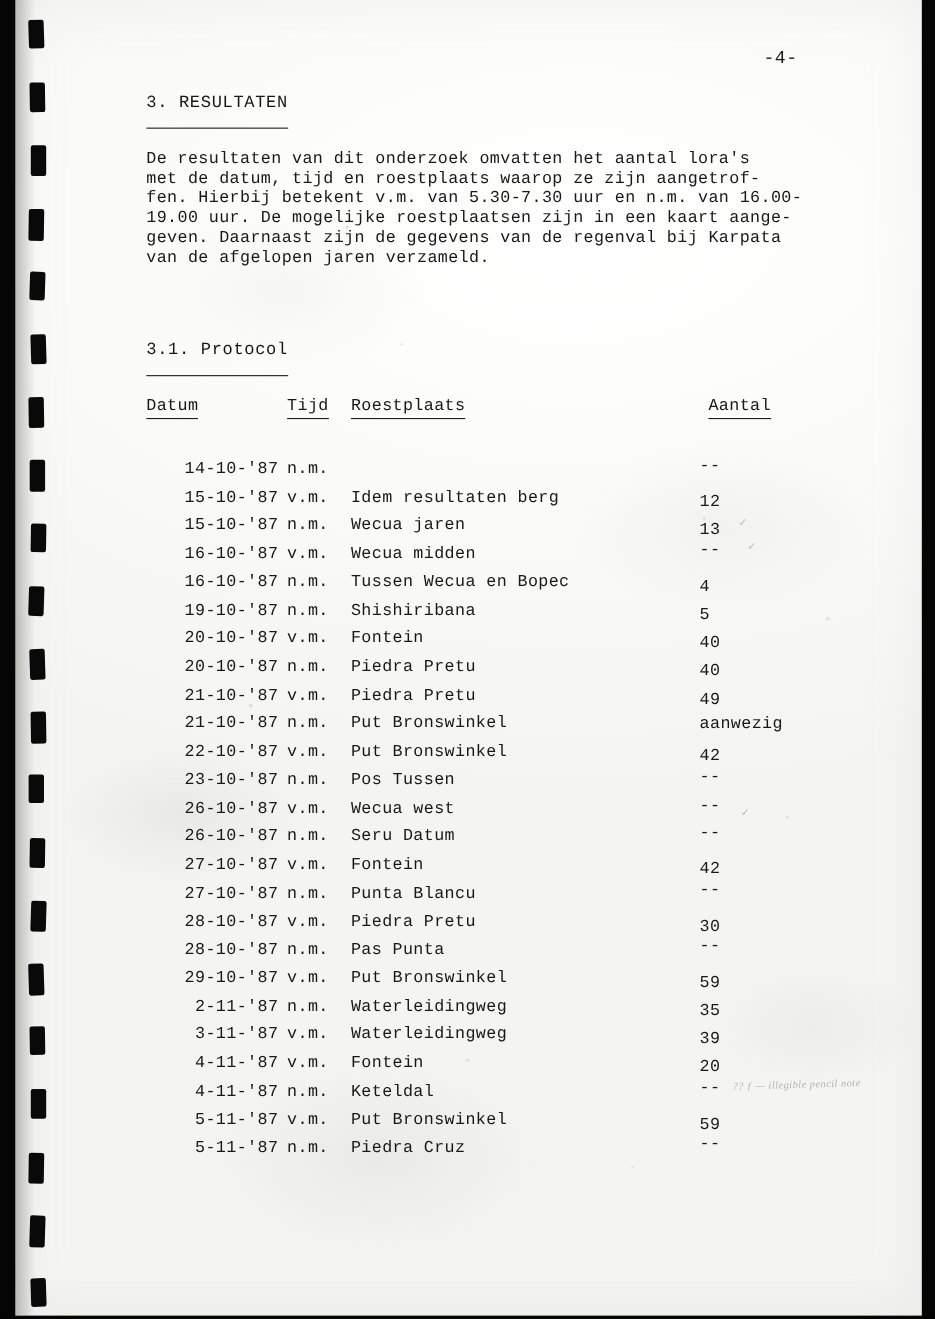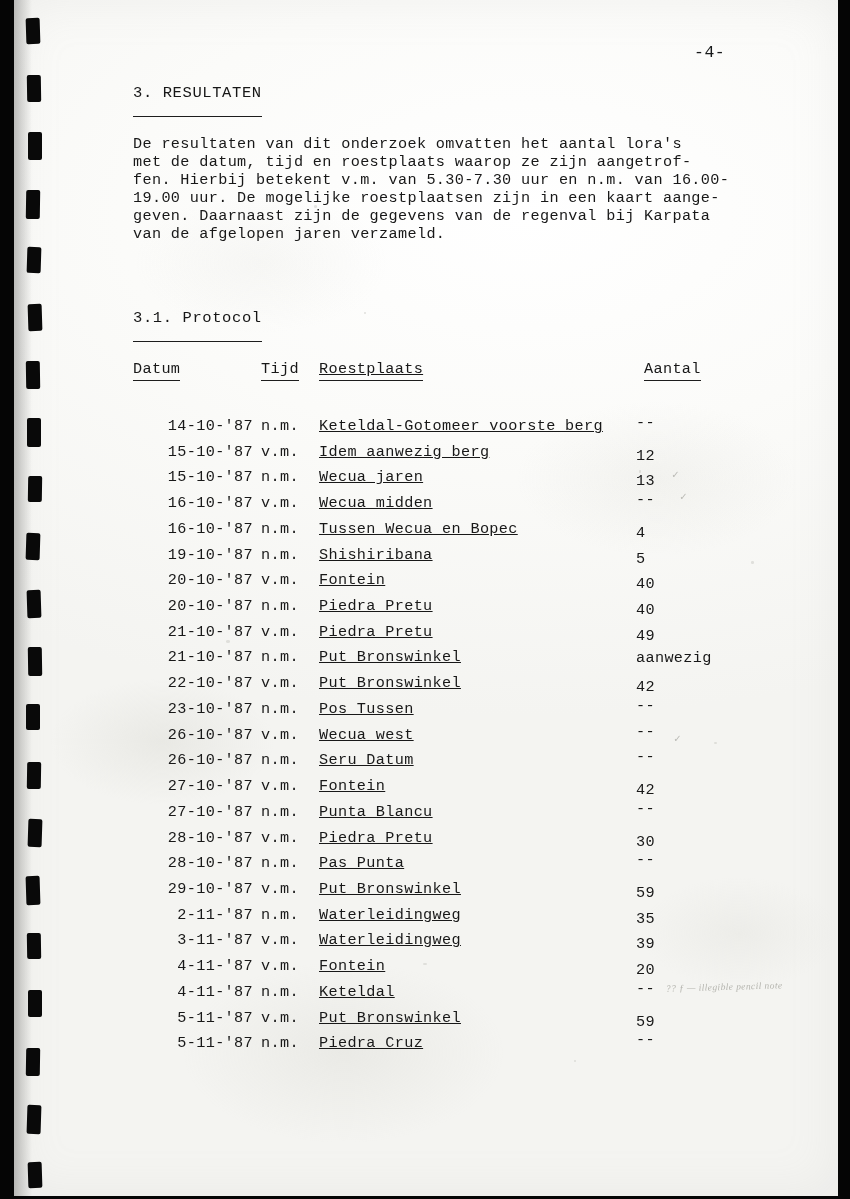--- a/index.html
+++ b/index.html
@@ -138,21 +138,21 @@
     left: 0;
     width: 752px;
     height: 22px;
     font-size: 15.2px;
     letter-spacing: 0.35px;
     color: #181818;
     white-space: nowrap;
   }
   .col-datum  { position: absolute; left: 119px;  width: 120px; text-align: right; }
   .col-tijd   { position: absolute; left: 247px;  }
-  .col-plaats { position: absolute; left: 305px; text-decoration: underline;  }
+  .col-plaats { position: absolute; left: 305px;  }
   .col-aantal { position: absolute; left: 622px;  }
 
   .t-head { top: 360px; }
   .t-head .col-datum  { left: 119px; width: auto; text-align: left; }
   .t-head .col-aantal { left: 630px; }
   .t-head span.ul {
     border-bottom: 1.3px solid #1d1d1d;
     padding-bottom: 2px;
   }
 
@@ -231,27 +231,26 @@
           </div>
           <div class="col-aantal">
             <span class="ul">Aantal</span>
           </div>
         </div>
 
         <div id="rows-host">
             <div class="t-row" style="top: 417px;">
               <div class="col-datum">14-10-'87</div>
               <div class="col-tijd">n.m.</div>
-              <div class="col-plaats">Keteldal-Gotomeer voorste berg</div>
               <div class="col-aantal dash">--</div>
             </div>
             <div class="t-row" style="top: 442.72px;">
               <div class="col-datum">15-10-'87</div>
               <div class="col-tijd">v.m.</div>
-              <div class="col-plaats">  Idem  aanwezig berg</div>
+              <div class="col-plaats">  Idem  resultaten berg</div>
               <div class="col-aantal num">12</div>
             </div>
             <div class="t-row" style="top: 468.44px;">
               <div class="col-datum">15-10-'87</div>
               <div class="col-tijd">n.m.</div>
               <div class="col-plaats">Wecua jaren</div>
               <div class="col-aantal num">13</div>
             </div>
             <div class="t-row" style="top: 494.16px;">
               <div class="col-datum">16-10-'87</div>

